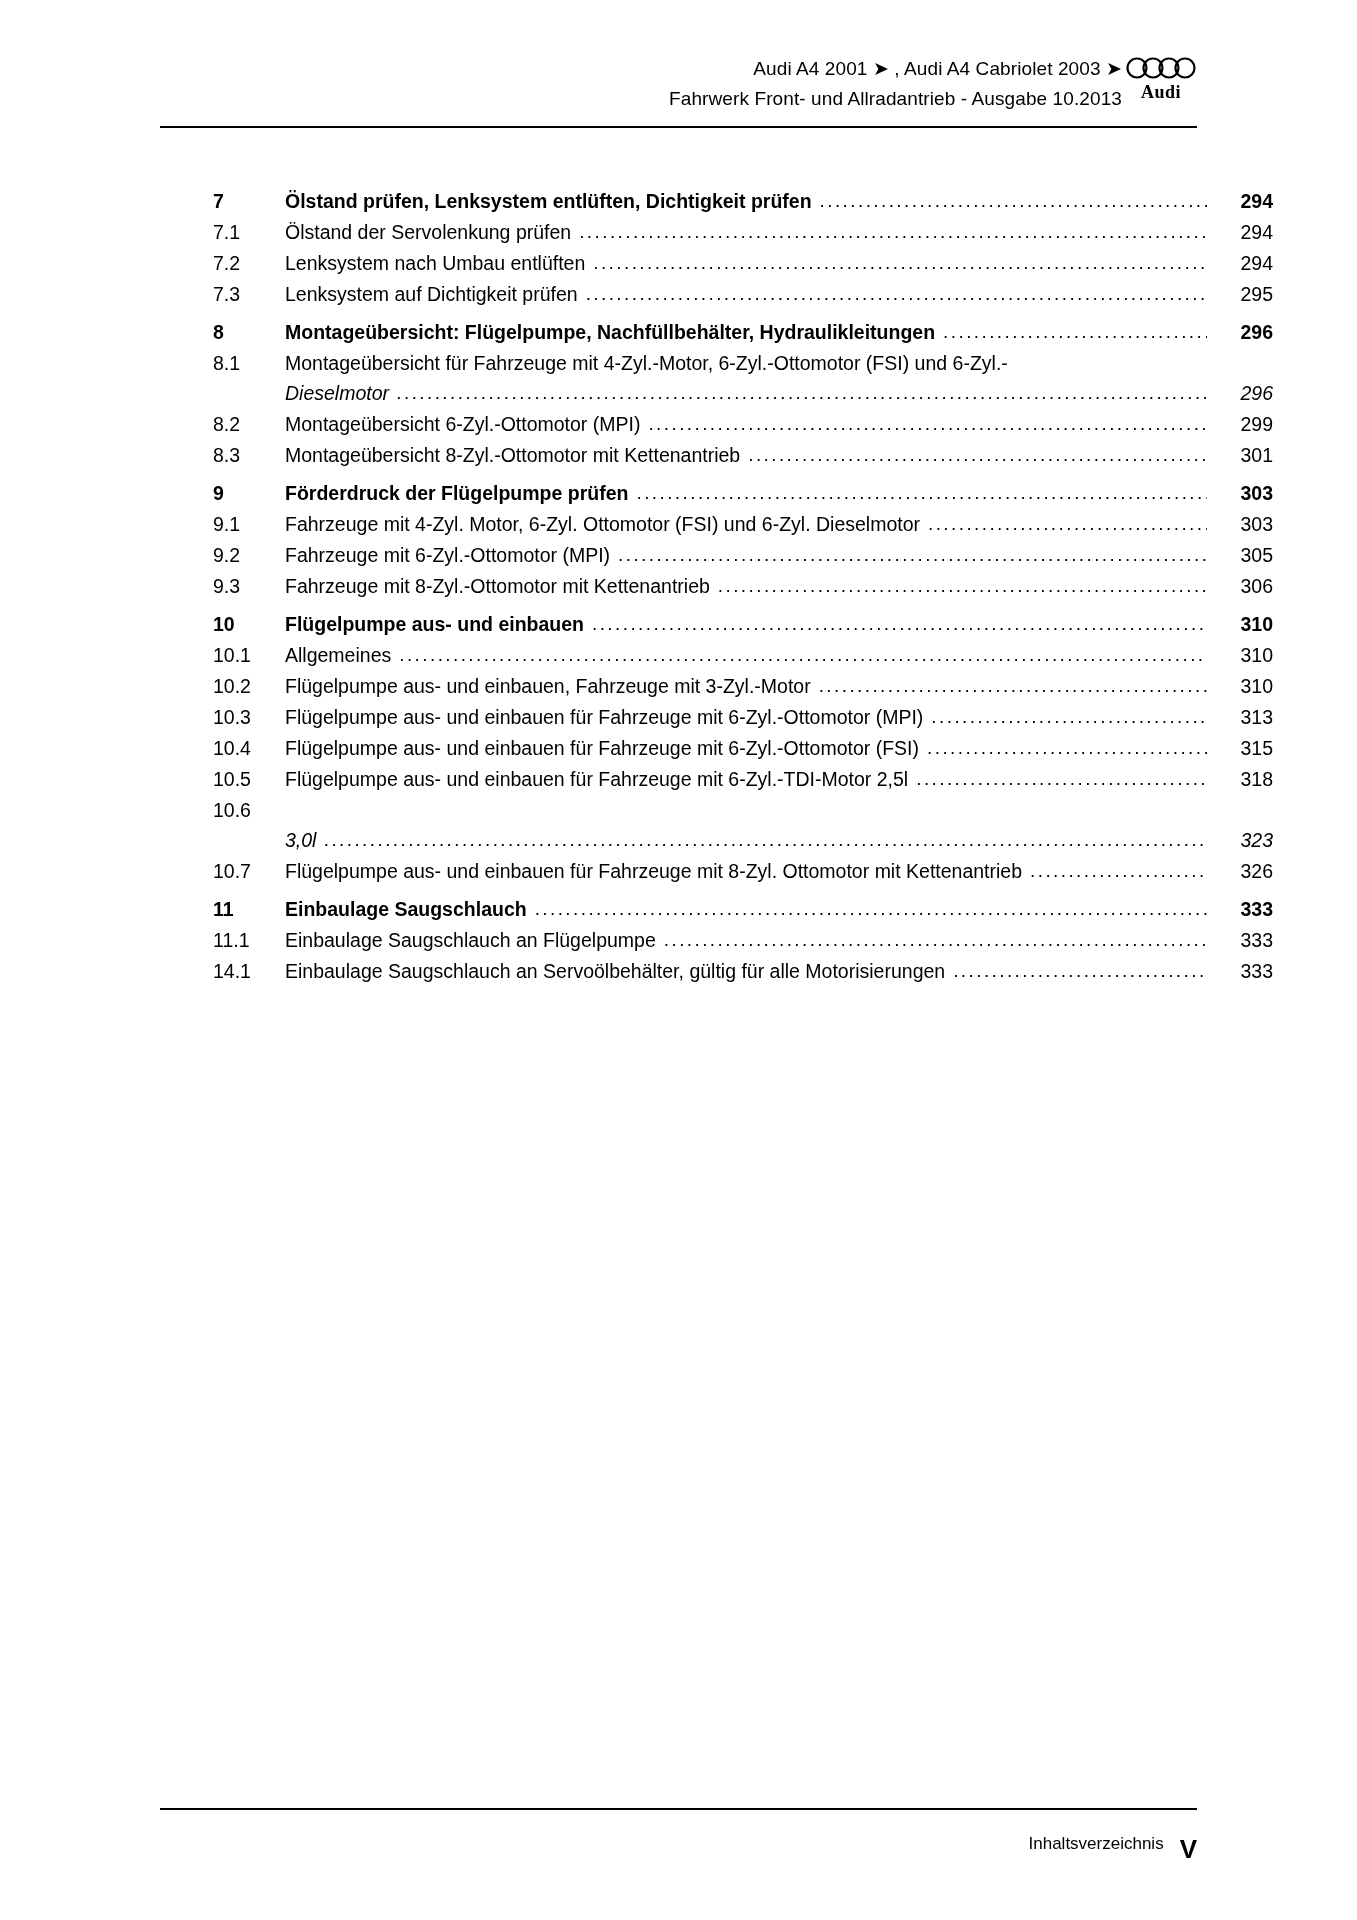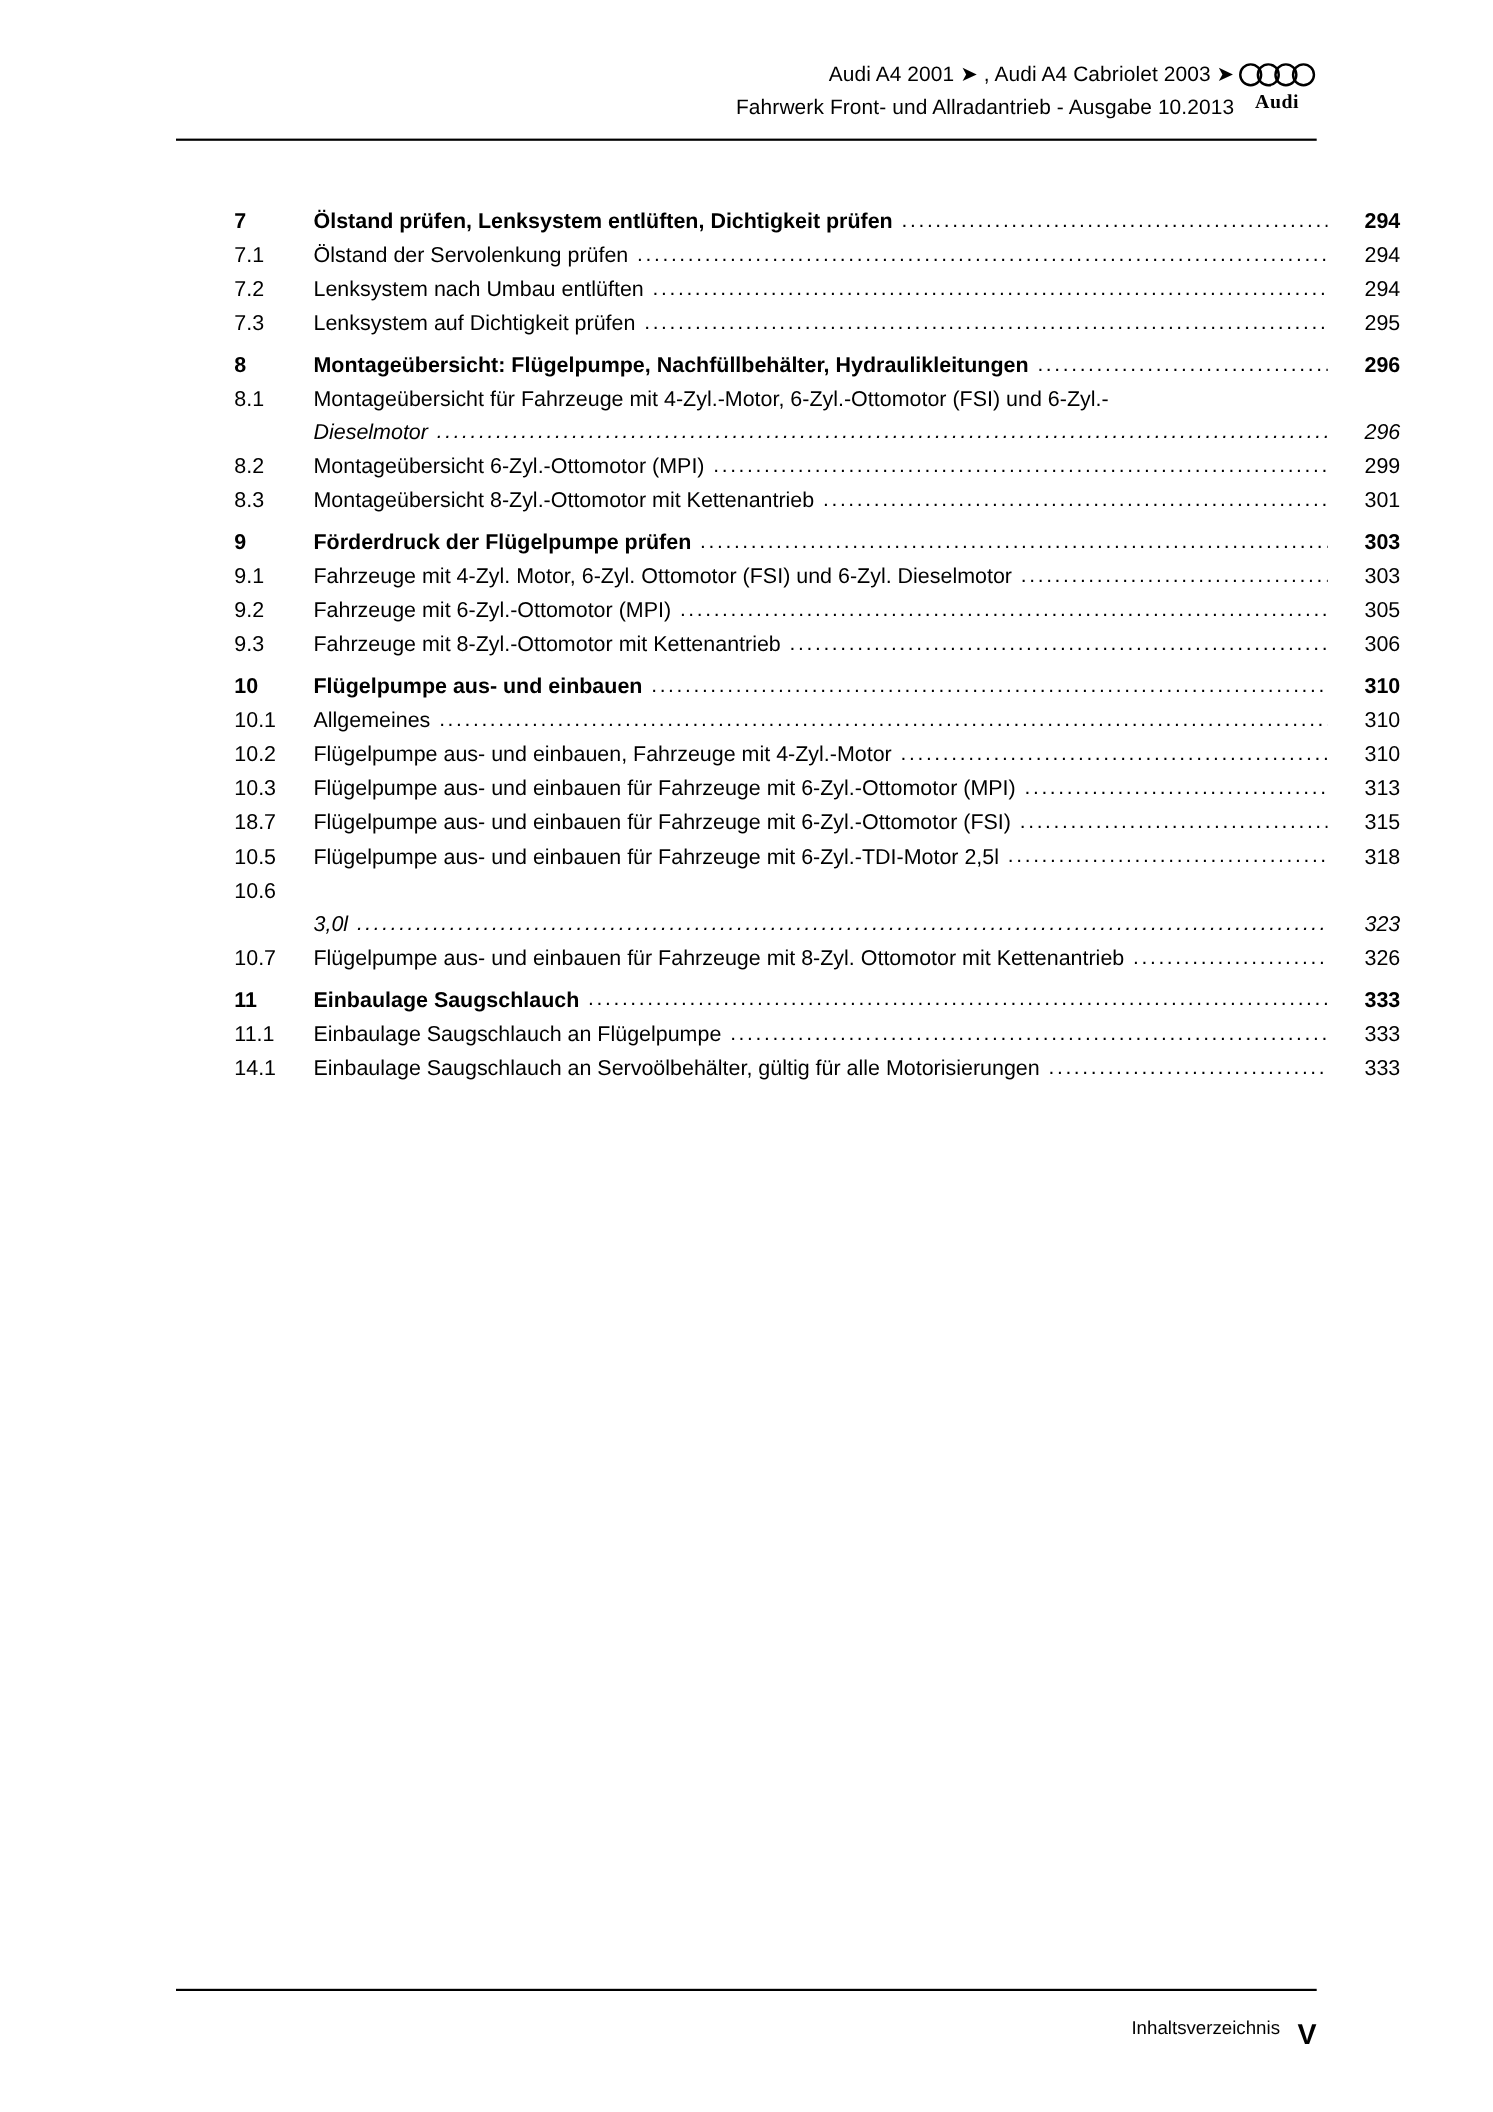--- a/index.html
+++ b/index.html
@@ -263,32 +263,32 @@
         <span class="pg">310</span>
       </div>
       <div class="row level2">
         <span class="num">10.1</span>
         <span class="txt">Allgemeines</span>
         <span class="leader">........................................................................................................................................................................................................</span>
         <span class="pg">310</span>
       </div>
       <div class="row level2">
         <span class="num">10.2</span>
-        <span class="txt">Flügelpumpe aus- und einbauen, Fahrzeuge mit 4-Zyl.-Motor</span>
+        <span class="txt">Flügelpumpe aus- und einbauen, Fahrzeuge mit 3-Zyl.-Motor</span>
         <span class="leader">........................................................................................................................................................................................................</span>
         <span class="pg">310</span>
       </div>
       <div class="row level2">
         <span class="num">10.3</span>
         <span class="txt">Flügelpumpe aus- und einbauen für Fahrzeuge mit 6-Zyl.-Ottomotor (MPI)</span>
         <span class="leader">........................................................................................................................................................................................................</span>
         <span class="pg">313</span>
       </div>
       <div class="row level2">
-        <span class="num">18.7</span>
+        <span class="num">10.4</span>
         <span class="txt">Flügelpumpe aus- und einbauen für Fahrzeuge mit 6-Zyl.-Ottomotor (FSI)</span>
         <span class="leader">........................................................................................................................................................................................................</span>
         <span class="pg">315</span>
       </div>
       <div class="row level2">
         <span class="num">10.5</span>
         <span class="txt">Flügelpumpe aus- und einbauen für Fahrzeuge mit 6-Zyl.-TDI-Motor 2,5l</span>
         <span class="leader">........................................................................................................................................................................................................</span>
         <span class="pg">318</span>
       </div>

